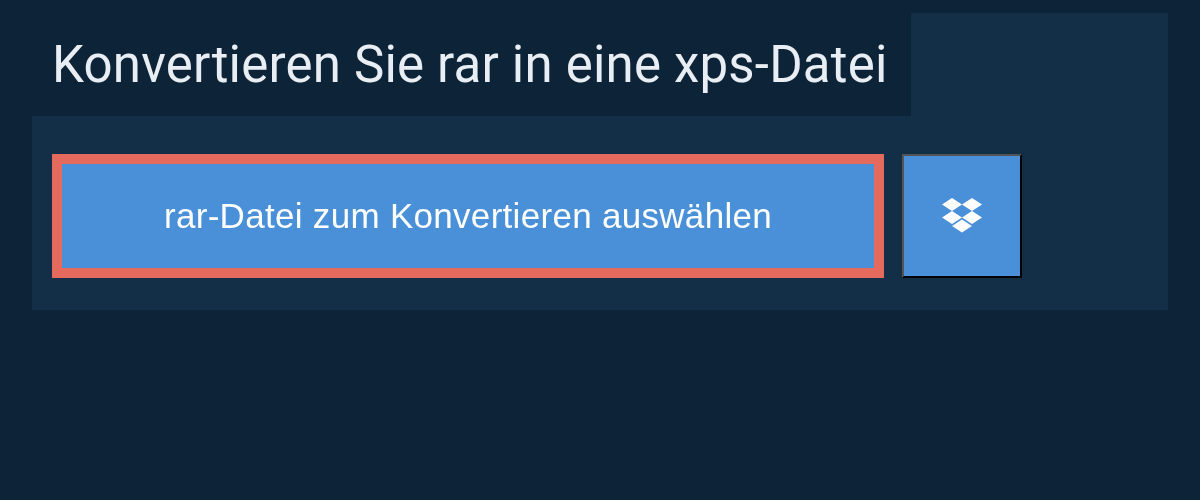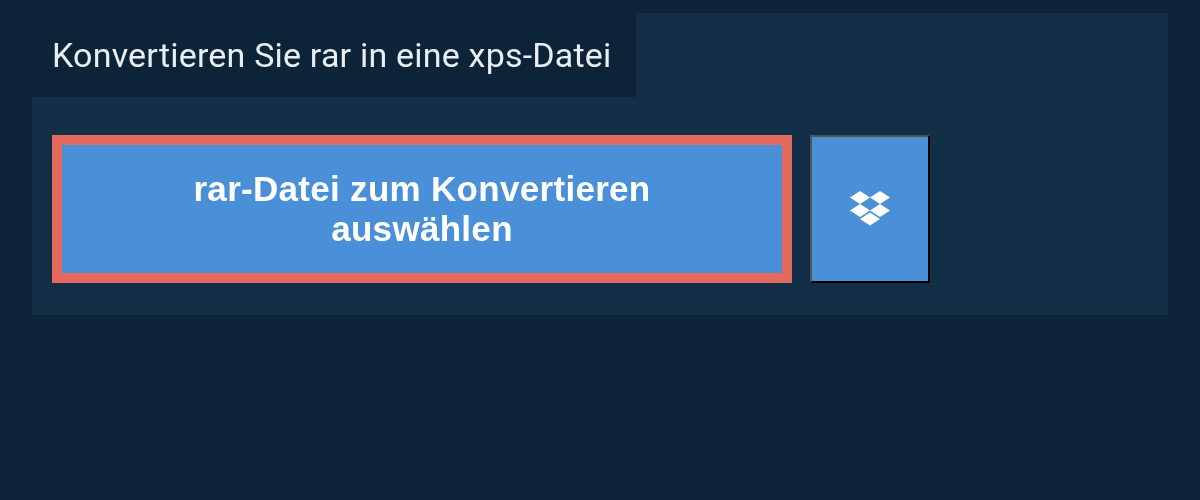--- a/index.html
+++ b/index.html
@@ -20,43 +20,43 @@
       margin: 13px 32px 0 32px;
       padding-bottom: 32px;
     }
     .title-wrap {
       display: inline-block;
       background-color: #0d2438;
       padding: 22px 24px 22px 0;
       margin-left: 0;
     }
     .title {
-      font-size: 34px;
+      font-size: 51px;
       font-weight: 400;
       color: #e8eef4;
       padding-left: 20px;
       letter-spacing: 0.2px;
     }
     .button-row {
       display: flex;
       gap: 18px;
       padding: 38px 20px 0 20px;
       align-items: stretch;
     }
     .select-file-button {
       background-color: #4a90d9;
       border: 10px solid #e36a5c;
       color: #ffffff;
       font-size: 35px;
-      font-weight: 700;
-      padding: 24px 42px;
+      font-weight: 400;
+      padding: 32px 42px;
       cursor: pointer;
       text-align: center;
       flex: 0 0 auto;
-      width: 740px;
+      width: 832px;
       letter-spacing: 0.3px;
     }
     .dropbox-button {
       background-color: #4a90d9;
       width: 120px;
       display: flex;
       align-items: center;
       justify-content: center;
       cursor: pointer;
       flex: 0 0 auto;

